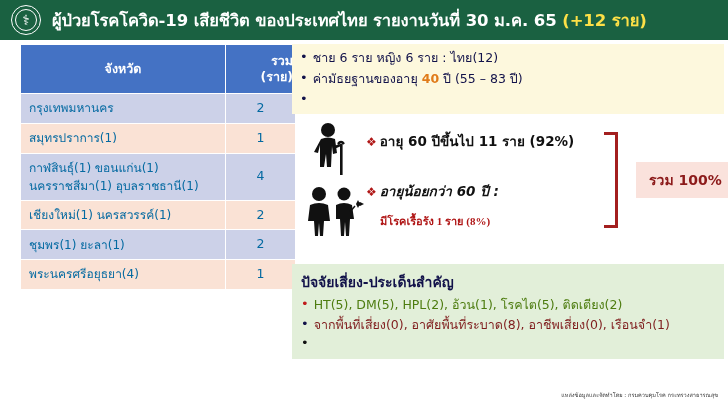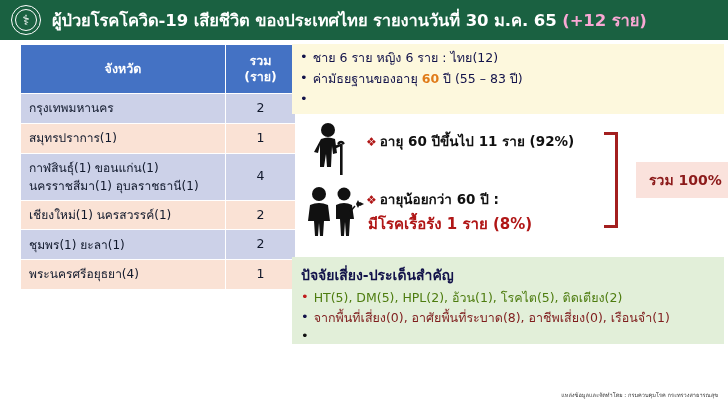--- a/index.html
+++ b/index.html
@@ -43,21 +43,21 @@
   .logo-glyph {
     color: #ffffff; font-size: 14px; line-height: 1;
   }
   .header-title {
     color: #ffffff;
     font-size: 16.5px;
     font-weight: bold;
     white-space: nowrap;
     letter-spacing: -0.1px;
   }
-  .header-title .hl { color: #f9a8d4; }
+  .header-title .hl { color: #fde047; }
 
   
   .table-wrap {
     position: absolute; left: 20px; top: 44px;
     width: 275px;
   }
   table.prov {
     width: 100%;
     border-collapse: collapse;
     table-layout: fixed;
@@ -66,25 +66,25 @@
     background: #4472c4;
     color: #ffffff;
     font-size: 12.5px;
     font-weight: bold;
     border: 1px solid #ffffff;
     padding: 4px 2px;
     height: 49px;
     vertical-align: middle;
   }
   table.prov th.col-prov { width: 205px; }
-  table.prov th.col-total { width: 70px; line-height: 1.25; }
+  table.prov th.col-total { width: 70px; line-height: 1.25; text-align: right; }
   table.prov td {
     border: 1px solid #ffffff;
     font-size: 12px;
-    color: #0f172a;
+    color: #0369a1;
     padding: 5px 8px;
     vertical-align: middle;
     line-height: 1.5;
   }
   table.prov td.num {
     text-align: center;
     font-size: 12.5px;
     padding: 5px 2px;
   }
   tr.band-a td { background: #ccd1e8; }
@@ -132,28 +132,30 @@
   .fig-pair {
     position: absolute; left: 12px; top: 68px;
     width: 60px; height: 52px;
   }
   .age-line1 {
     position: absolute; left: 74px; top: 12px;
     font-size: 13.5px; font-weight: bold; color: #111111;
     white-space: nowrap;
   }
   .age-line2 {
-    position: absolute; left: 74px; top: 70px;
+    position: absolute; left: 74px; top: 62px;
     font-size: 13.5px; font-weight: bold; color: #111111;
     white-space: nowrap;
+    font-style: italic;
   }
   .age-line3 {
-    position: absolute; left: 76px; top: 94px;
-    font-size: 15px; font-weight: bold; color: #b01616;
-    white-space: nowrap;
+    position: absolute; left: 88px; top: 94px;
+    font-size: 11px; font-weight: bold; color: #b01616;
+    white-space: nowrap;
+    font-family: Liberation Serif, serif;
   }
   .diamond {
     color: #b01616; font-size: 12px; margin-right: 3px;
   }
   .bracket {
     position: absolute; left: 312px; top: 14px;
     width: 14px; height: 96px;
     border: 3px solid #a31f1f;
     border-left: none;
   }
@@ -163,23 +165,23 @@
     color: #8c1a1a;
     font-size: 14px;
     font-weight: bold;
     padding: 7px 13px;
     white-space: nowrap;
   }
 
   
   .risk-box {
     background: #e2efd9;
-    padding: 7px 9px 0 9px;
+    padding: 7px 9px 8px 9px;
     width: 432px;
-    margin-top: 11px;
+    margin-top: 18px;
   }
   .risk-title {
     font-size: 14px; font-weight: bold;
     color: #12124a;
     margin-bottom: 4px;
     white-space: nowrap;
   }
   .risk-item {
     display: flex; align-items: flex-start;
     font-size: 12.5px;
@@ -281,21 +283,21 @@
 
   <div class="right-col">
 
     <div class="summary-box">
       <div class="summary-item">
         <span class="bullet-navy">•</span>
         <span>ชาย 6 ราย หญิง 6 ราย : ไทย(12)</span>
       </div>
       <div class="summary-item">
         <span class="bullet-navy">•</span>
-        <span><span>ค่ามัธยฐานของอายุ </span><span class="orange">60</span><span> ปี (55 – 83 ปี)</span></span>
+        <span><span>ค่ามัธยฐานของอายุ </span><span class="orange">40</span><span> ปี (55 – 83 ปี)</span></span>
       </div>
       <div class="summary-item">
         <span class="bullet-navy">•</span>
       </div>
     </div>
 
     <div class="age-block">
 
       <svg class="fig-elder" viewBox="0 0 48 56">
         <circle cx="20" cy="8" r="7" fill="#111"></circle>

